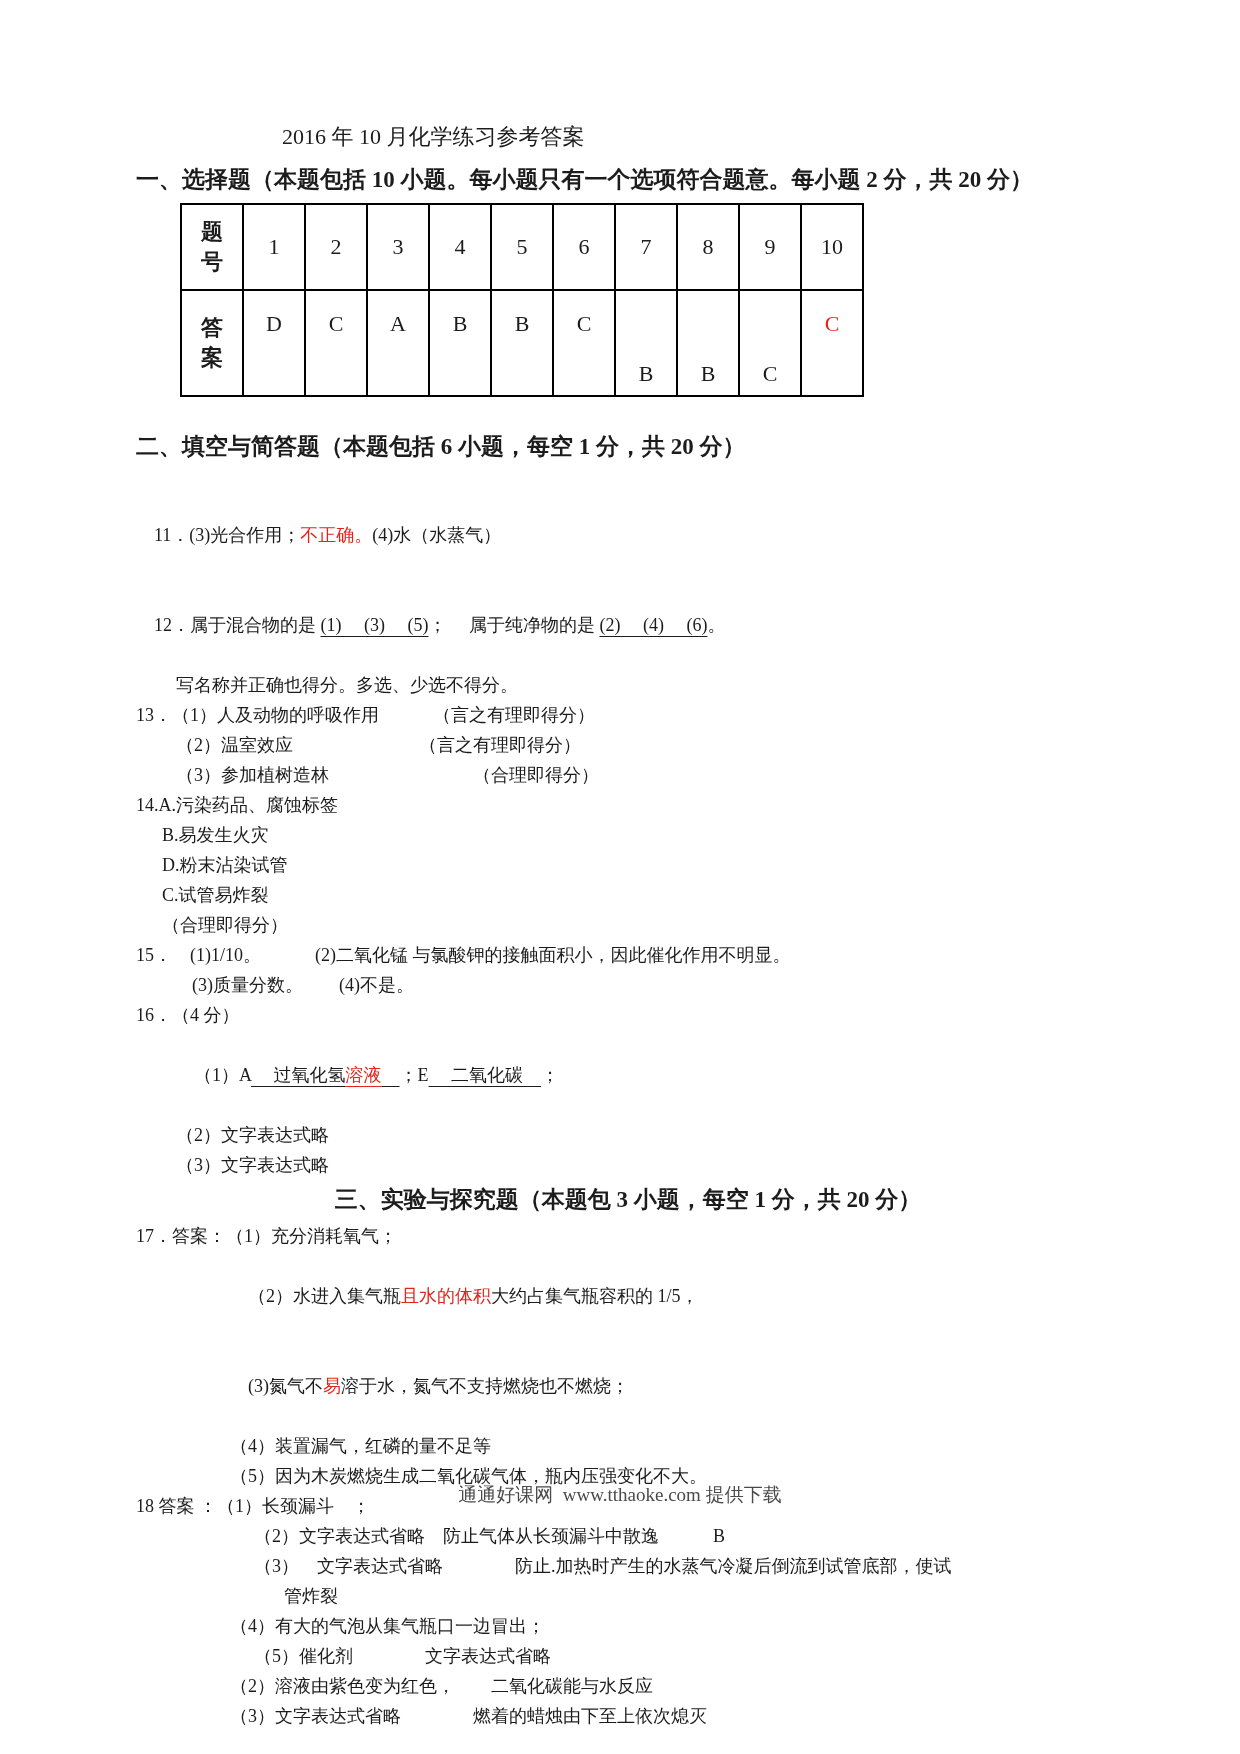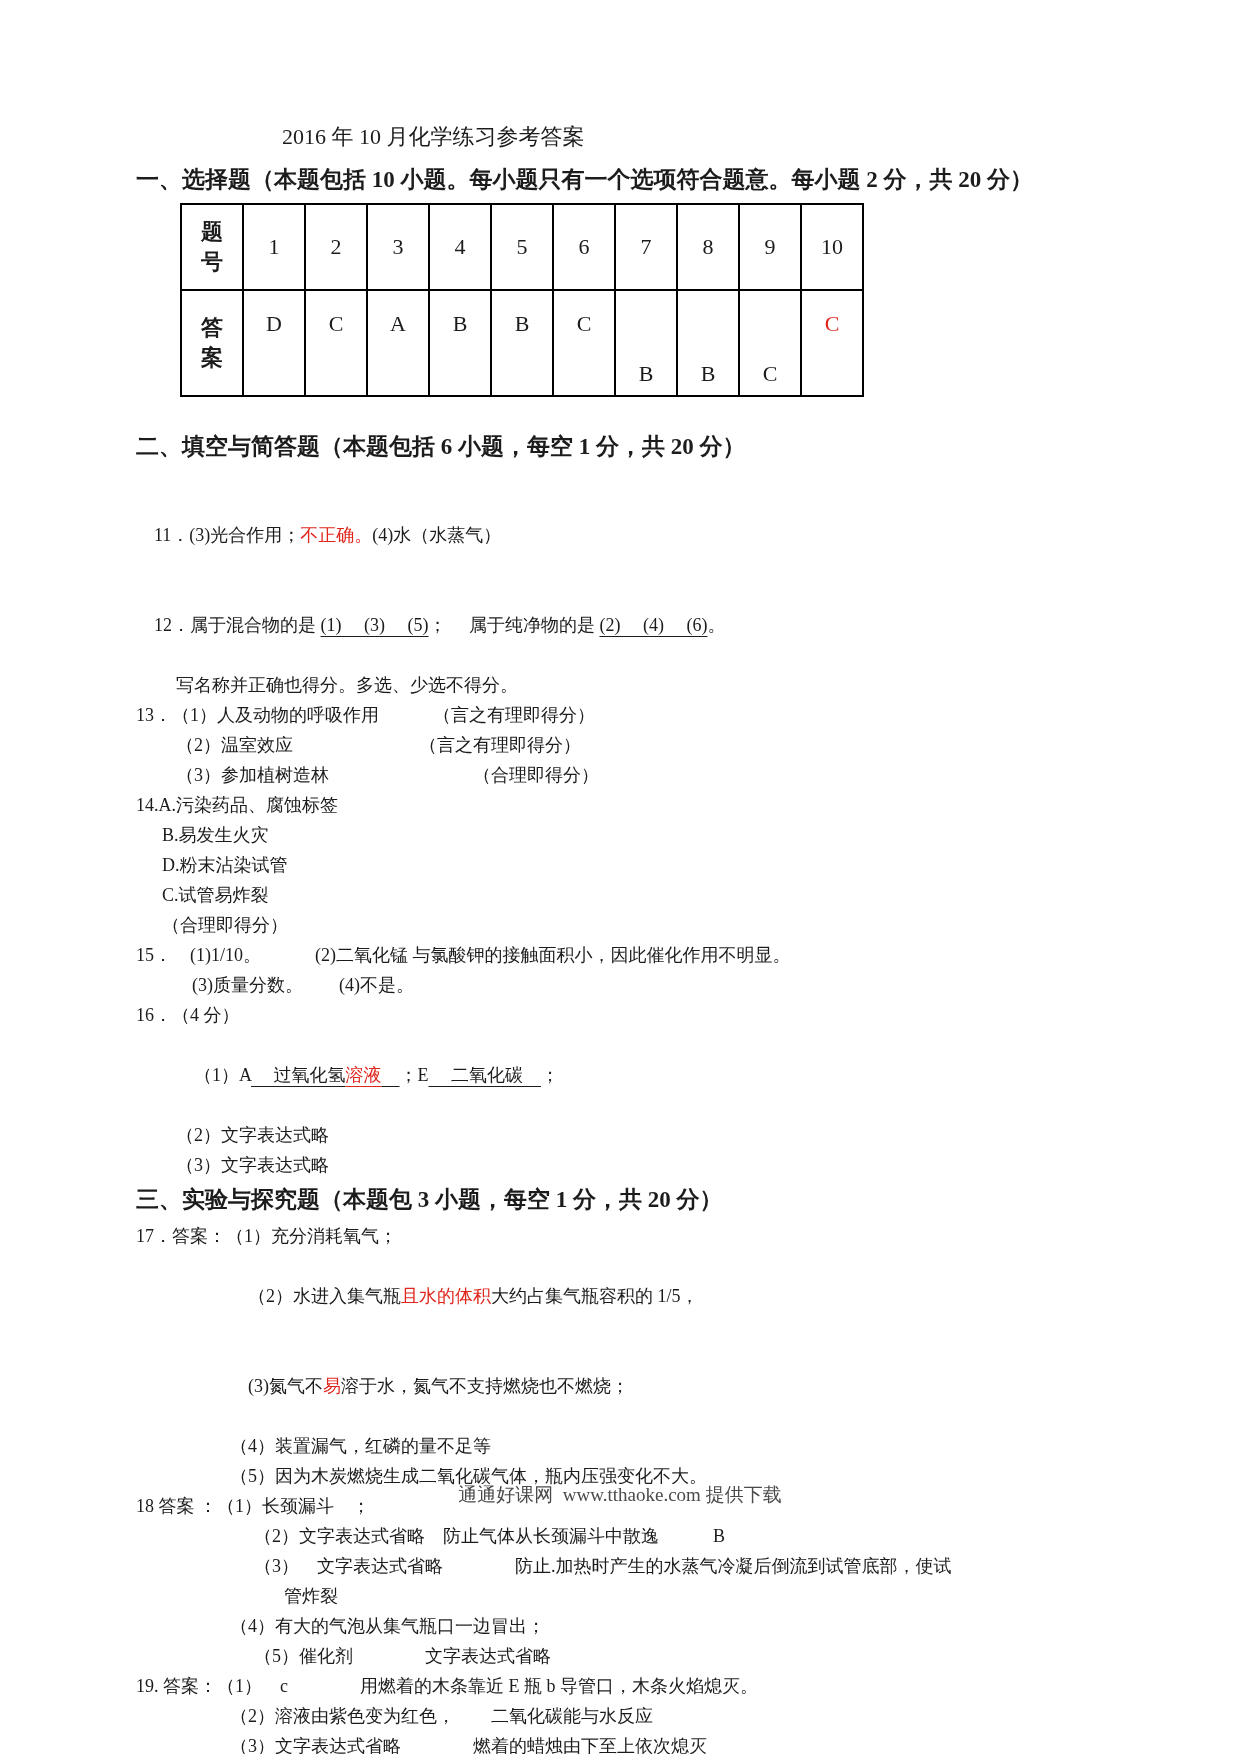--- a/index.html
+++ b/index.html
@@ -9,21 +9,21 @@
     position:relative;
     font-family:"Liberation Serif","DejaVu Serif",serif;
     color:#1c1c1c;
   }
   .page { padding:122px 120px 0 136px; }
 
   .doc-title { font-size:22px; margin-left:146px; margin-bottom:12px; white-space:pre-wrap; }
 
   .sec-heading { font-size:23px; font-weight:bold; white-space:pre-wrap; margin-bottom:8px; }
   .sec-heading.s2 { margin-top:34px; margin-bottom:28px; }
-  .sec-heading.s3 { margin-top:4px; margin-bottom:6px; }
+  .sec-heading.s3 { margin-top:4px; margin-bottom:6px;text-align:center; }
 
   table.answer-table { border-collapse:collapse; margin:2px 0 6px 44px; table-layout:fixed; }
   table.answer-table td { border:2px solid #000; text-align:center; font-size:22px; }
   td.side-label {
     width:60px; font-weight:bold; word-break:break-all;
     padding:0 16px; line-height:30px; vertical-align:middle;
   }
   tr.row-q td { height:86px; width:62px; vertical-align:middle; }
   tr.row-a td { height:106px; width:62px; vertical-align:top; padding-top:20px; }
   tr.row-a td.low { vertical-align:bottom; padding-top:0; padding-bottom:8px; }
@@ -130,19 +130,18 @@
   <div class="line in4">（4）装置漏气，红磷的量不足等</div>
   <div class="line in4">（5）因为木炭燃烧生成二氧化碳气体，瓶内压强变化不大。</div>
 
   <div class="line">18 答案 ：（1）长颈漏斗　；</div>
   <div class="line in5">（2）文字表达式省略　防止气体从长颈漏斗中散逸　　　B</div>
   <div class="line in5">（3）　文字表达式省略　　　　防止.加热时产生的水蒸气冷凝后倒流到试管底部，使试</div>
   <div class="line in6">管炸裂</div>
   <div class="line in4">（4）有大的气泡从集气瓶口一边冒出；</div>
   <div class="line in5">（5）催化剂　　　　文字表达式省略</div>
 
-  <div class="line">19. 答案：（1）　c　　　　用燃着的木条靠近 E 瓶 b 导管口，木条火焰熄灭。</div>
   <div class="line in4">（2）溶液由紫色变为红色，　　二氧化碳能与水反应</div>
   <div class="line in4">（3）文字表达式省略　　　　燃着的蜡烛由下至上依次熄灭</div>
 
 </div>
 
 <div class="page-footer">通通好课网  www.tthaoke.com 提供下载</div>
 
 </body></html>

